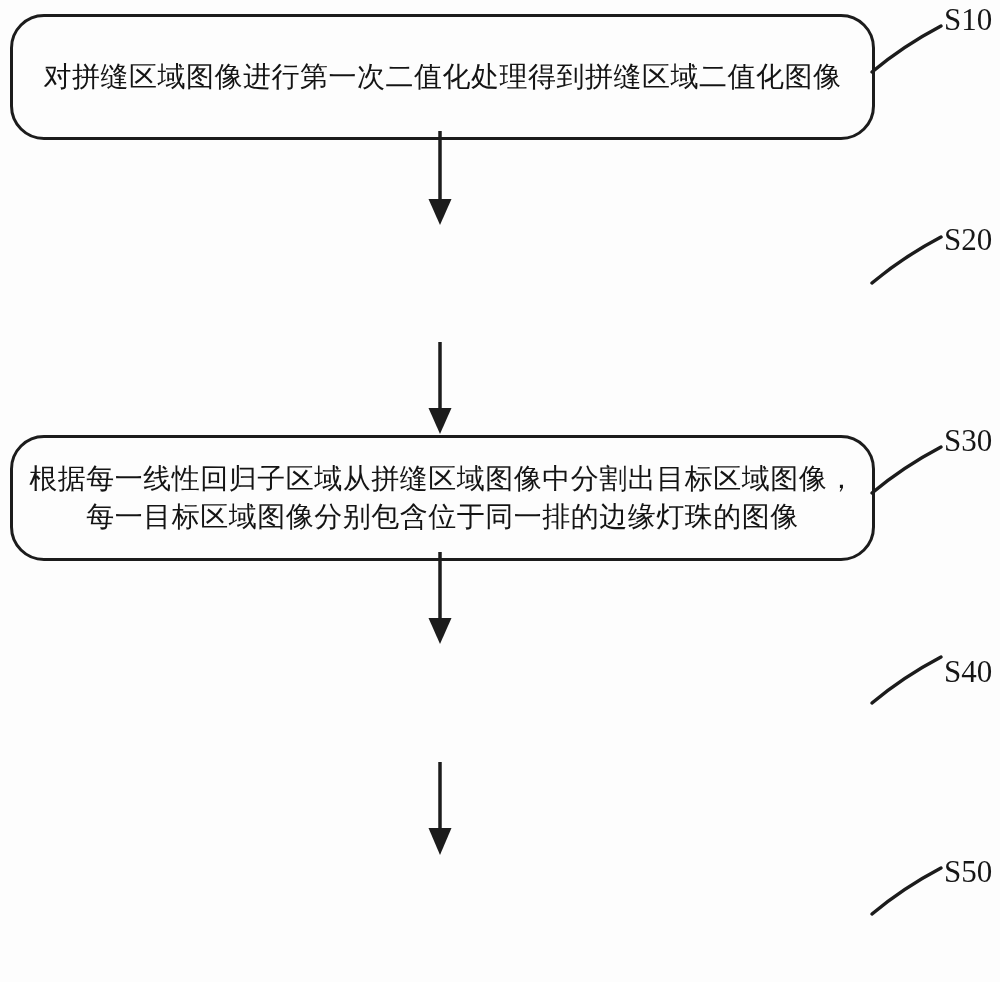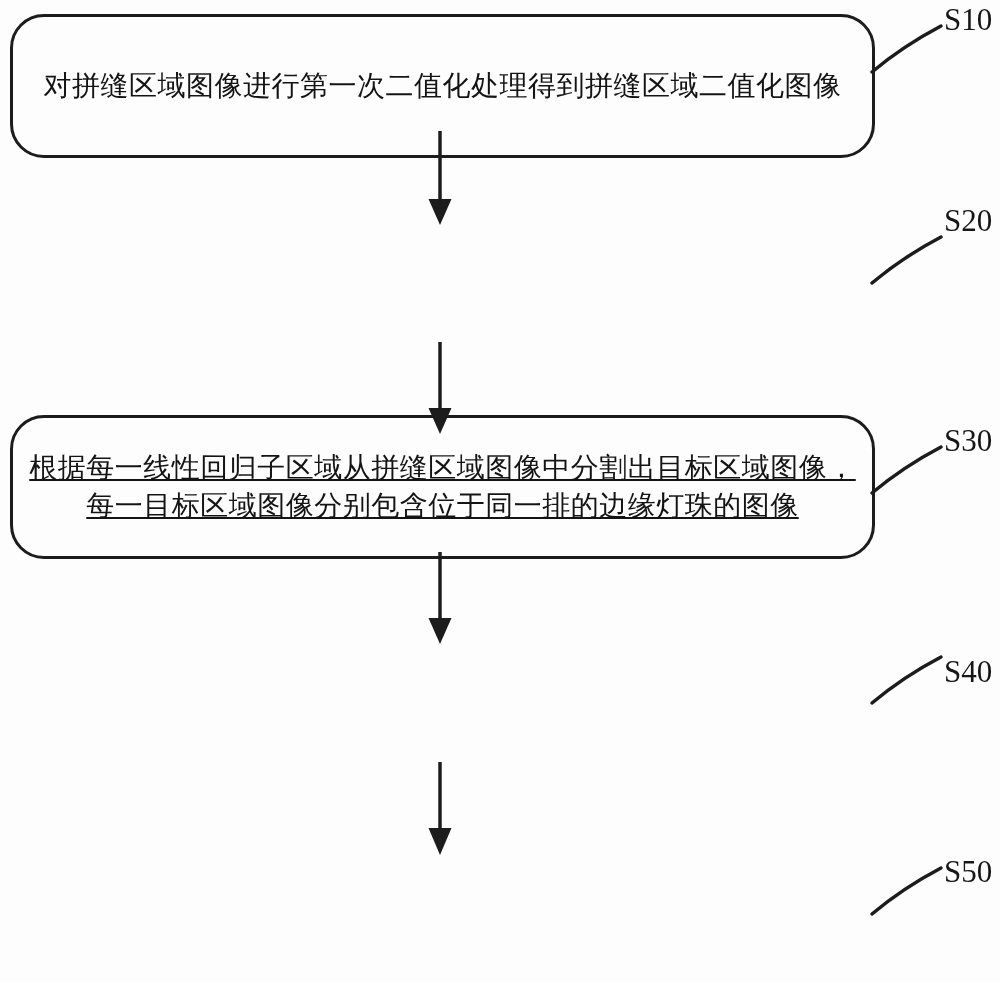--- a/index.html
+++ b/index.html
@@ -20,21 +20,21 @@
     position: absolute;
     left: 0;
     top: 0;
     width: 1000px;
     height: 982px;
   }
   .step-box {
     position: absolute;
     left: 10px;
     width: 865px;
-    height: 144px;
+    height: 126px;
     box-sizing: border-box;
     border: 3.5px solid #1c1c1c;
     border-radius: 34px;
     display: flex;
     align-items: center;
     justify-content: center;
     background: transparent;
   }
   .step-text {
     width: 100%;
@@ -50,25 +50,25 @@
     position: absolute;
     left: 944px;
     width: 56px;
     font-size: 31px;
     line-height: 32px;
     text-align: left;
     color: #161616;
   }
   .b1 { top: 14px; }
   .b2 { top: 225px; }
-  .b3 { top: 415px; text-decoration: underline; }
+  .b3 { top: 435px; }
   .b4 { top: 645px; }
   .b5 { top: 856px; }
   .l1 { top: 4px; }
-  .l2 { top: 205px; }
+  .l2 { top: 224px; }
   .l3 { top: 425px; }
   .l4 { top: 656px; }
   .l5 { top: 856px; }
 </style>
 </head>
 <body>
 
 <div class="figure">
 
   <svg class="connectors" viewBox="0 0 1000 982" xmlns="http://www.w3.org/2000/svg">

